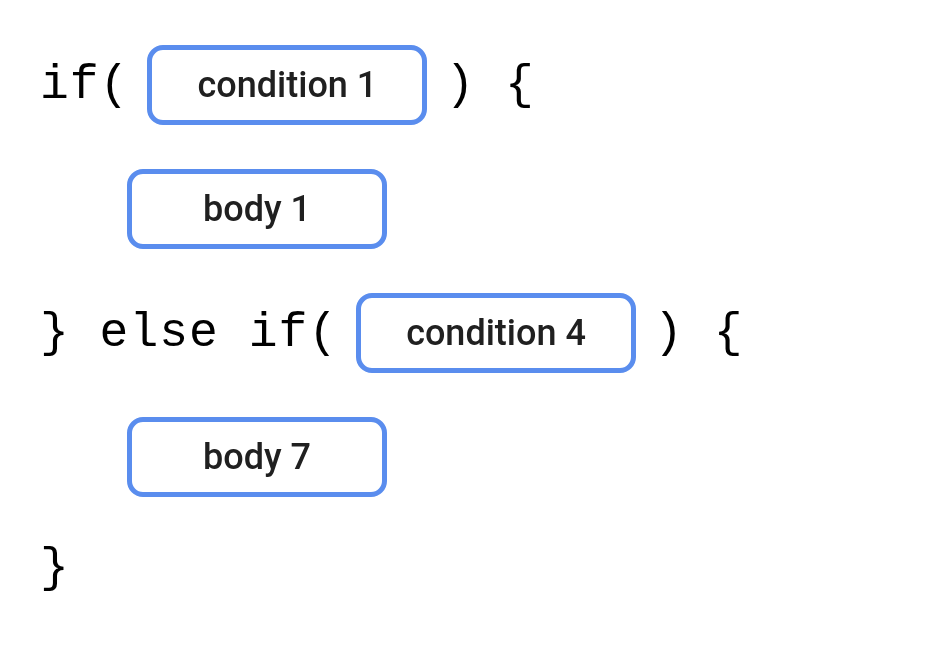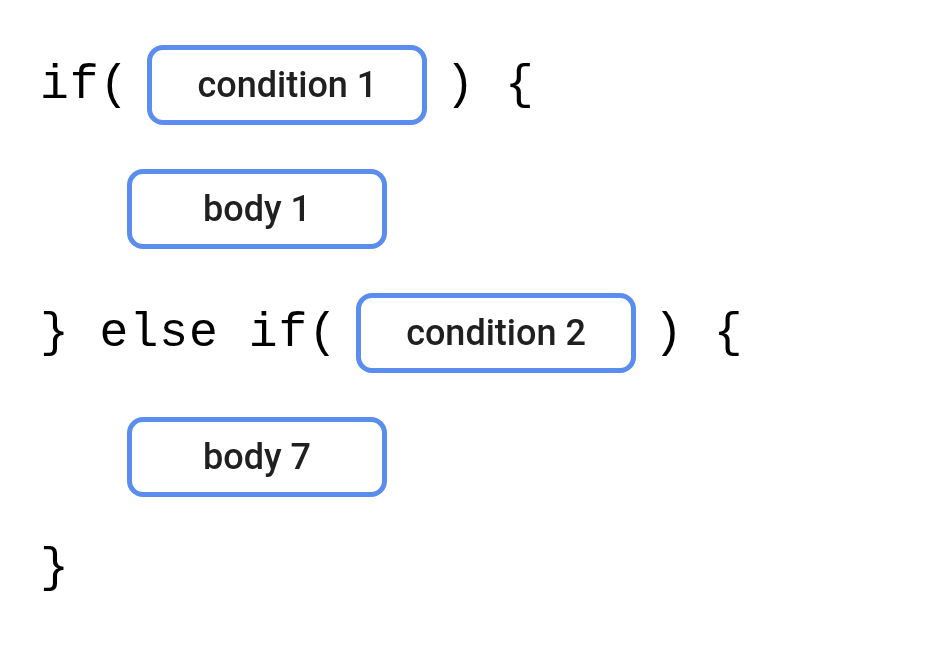--- a/index.html
+++ b/index.html
@@ -64,21 +64,21 @@
     <span class="placeholder-box cond-box">condition 1</span>
     <span class="mono">) {</span>
   </div>
 
   <div class="code-line indent">
     <span class="placeholder-box body-box">body 1</span>
   </div>
 
   <div class="code-line">
     <span class="mono">} else if(</span>
-    <span class="placeholder-box cond-box">condition 2</span>
+    <span class="placeholder-box cond-box">condition 4</span>
     <span class="mono">) {</span>
   </div>
 
   <div class="code-line indent">
     <span class="placeholder-box body-box">body 7</span>
   </div>
 
   <div class="code-line">
     <span class="mono">}</span>
   </div>

